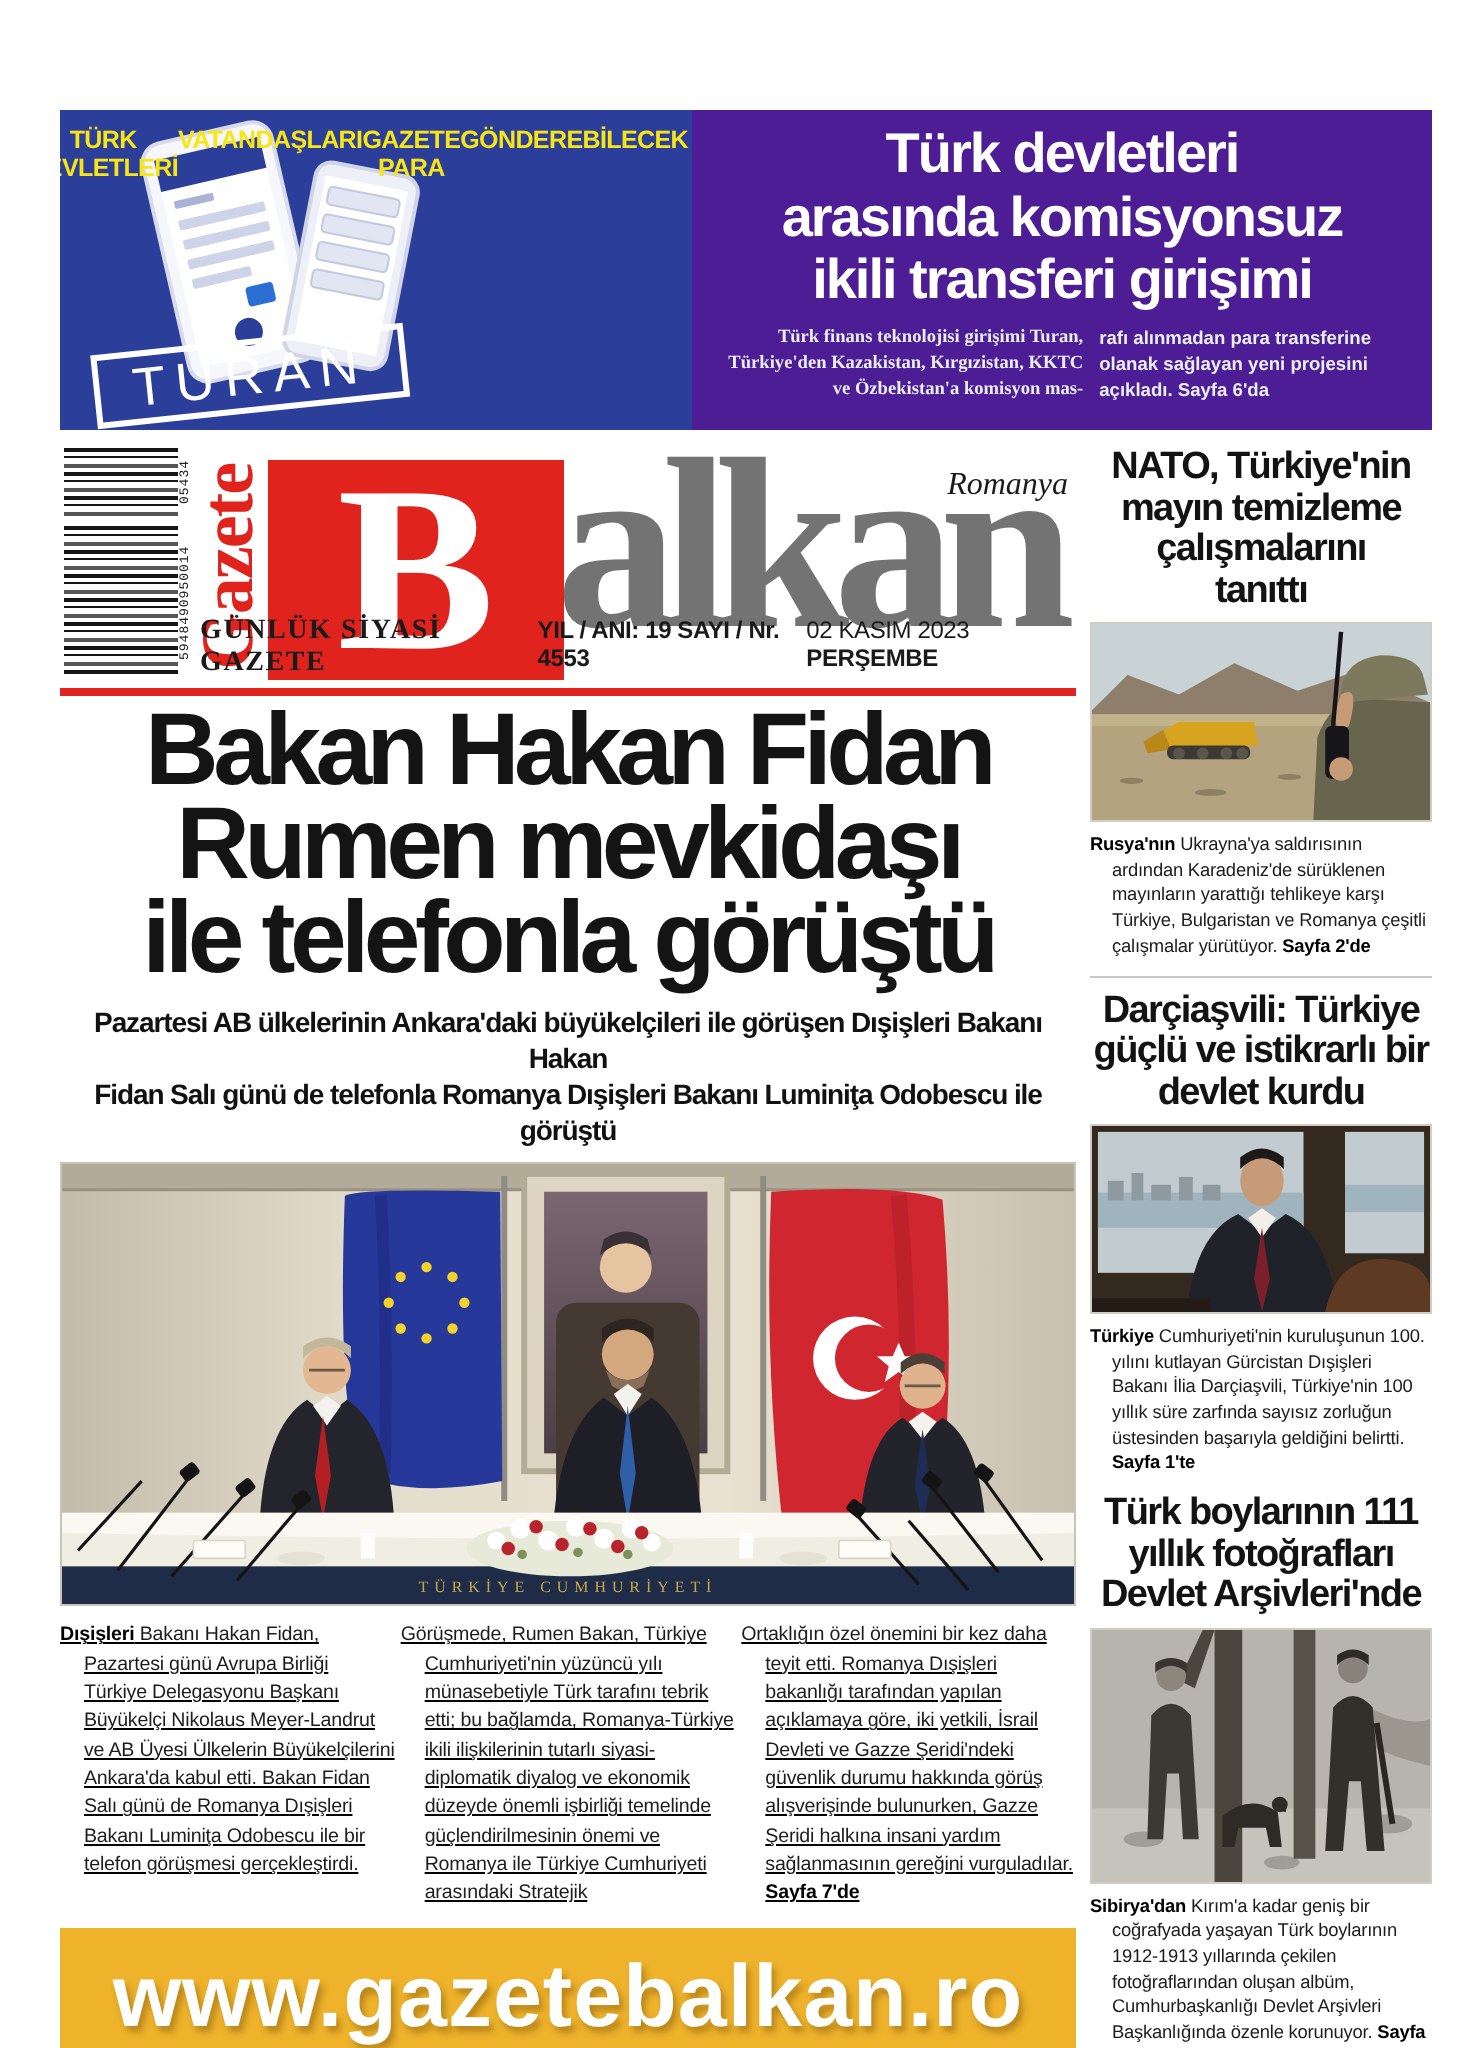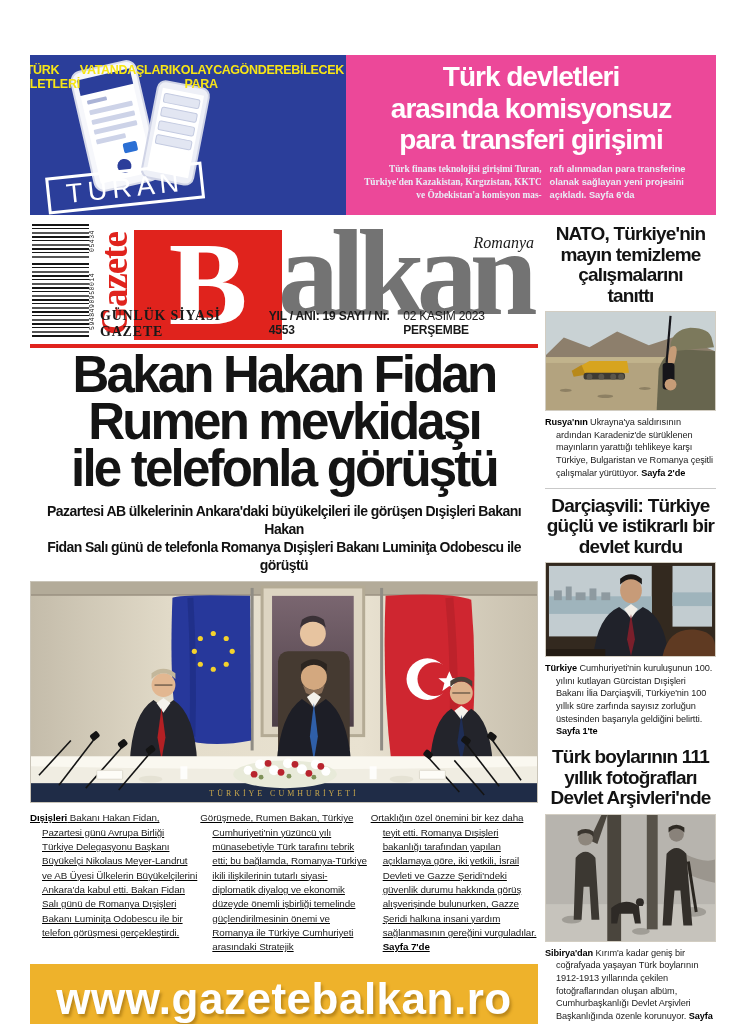--- a/index.html
+++ b/index.html
@@ -5,21 +5,21 @@
   * { margin:0; padding:0; box-sizing:border-box; }
   html,body { width:742px; height:1024px; background:#ffffff; font-family:"Liberation Sans", sans-serif; overflow:hidden; }
   .page { position:relative; width:742px; height:1024px; background:#fff; }
 
   
   .top-banner { position:absolute; left:30px; top:55px; width:686px; height:160px; display:flex; }
   .tb-left { position:relative; width:316px; height:160px; background:#2b3e9a; overflow:hidden; }
   .tb-phones { position:absolute; left:0; top:0; width:190px; height:160px; }
   .tb-promo { position:absolute; left:188px; top:8px; width:126px; height:144px; display:flex; flex-direction:row; justify-content:flex-end; text-align:center; }
   .tb-promo div { color:#f7e516; font-weight:bold; font-size:12.5px; letter-spacing:-0.3px; line-height:1.15; }
-  .tb-right { position:relative; flex:1; background:#ec4899; padding:6px 8px 6px 8px; }
+  .tb-right { position:relative; flex:1; background:#4c1d95; padding:6px 8px 6px 8px; }
   .tb-headline { text-align:center; color:#ffffff; font-weight:bold; font-size:28px; line-height:1.13; letter-spacing:-1px; }
   .tb-cols { display:flex; margin-top:7px; gap:8px; }
   .tb-col { color:#e9eef7; font-weight:bold; font-size:9.3px; line-height:1.4; }
   .tb-col.c1 { width:53%; text-align:right;font-family:Liberation Serif, serif; }
   .tb-col.c2 { flex:1; text-align:left; }
 
   
   .content { position:absolute; left:30px; top:222px; width:686px; display:grid; grid-template-columns:508px 171px; column-gap:7px; }
 
   
@@ -92,29 +92,29 @@
         <g transform="rotate(-6 95 132)">
           <rect x="18" y="116" width="154" height="34" fill="none" stroke="#ffffff" stroke-width="3"></rect>
           <text x="95" y="142" text-anchor="middle" font-family="Liberation Sans, sans-serif" font-size="27" letter-spacing="5" fill="#ffffff">TURAN</text>
         </g>
       </svg>
       <div class="tb-promo">
         <div>TÜRKİYE'DE</div>
         <div>YAŞAYAN BAĞIMSIZ</div>
         <div>TÜRK DEVLETLERİ</div>
         <div>VATANDAŞLARI</div>
-        <div>KOLAYCA PARA</div>
+        <div>GAZETE PARA</div>
         <div>GÖNDEREBİLECEK</div>
       </div>
     </div>
     <div class="tb-right">
       <div class="tb-headline">
         <div>Türk devletleri</div>
         <div>arasında komisyonsuz</div>
-        <div>para transferi girişimi</div>
+        <div>ikili transferi girişimi</div>
       </div>
       <div class="tb-cols">
         <div class="tb-col c1">Türk finans teknolojisi girişimi Turan, Türkiye'den Kazakistan, Kırgızistan, KKTC ve Özbekistan'a komisyon mas-</div>
         <div class="tb-col c2">rafı alınmadan para transferine olanak sağlayan yeni projesini açıkladı. Sayfa 6'da</div>
       </div>
     </div>
   </div>
 
   <div class="content">
 

